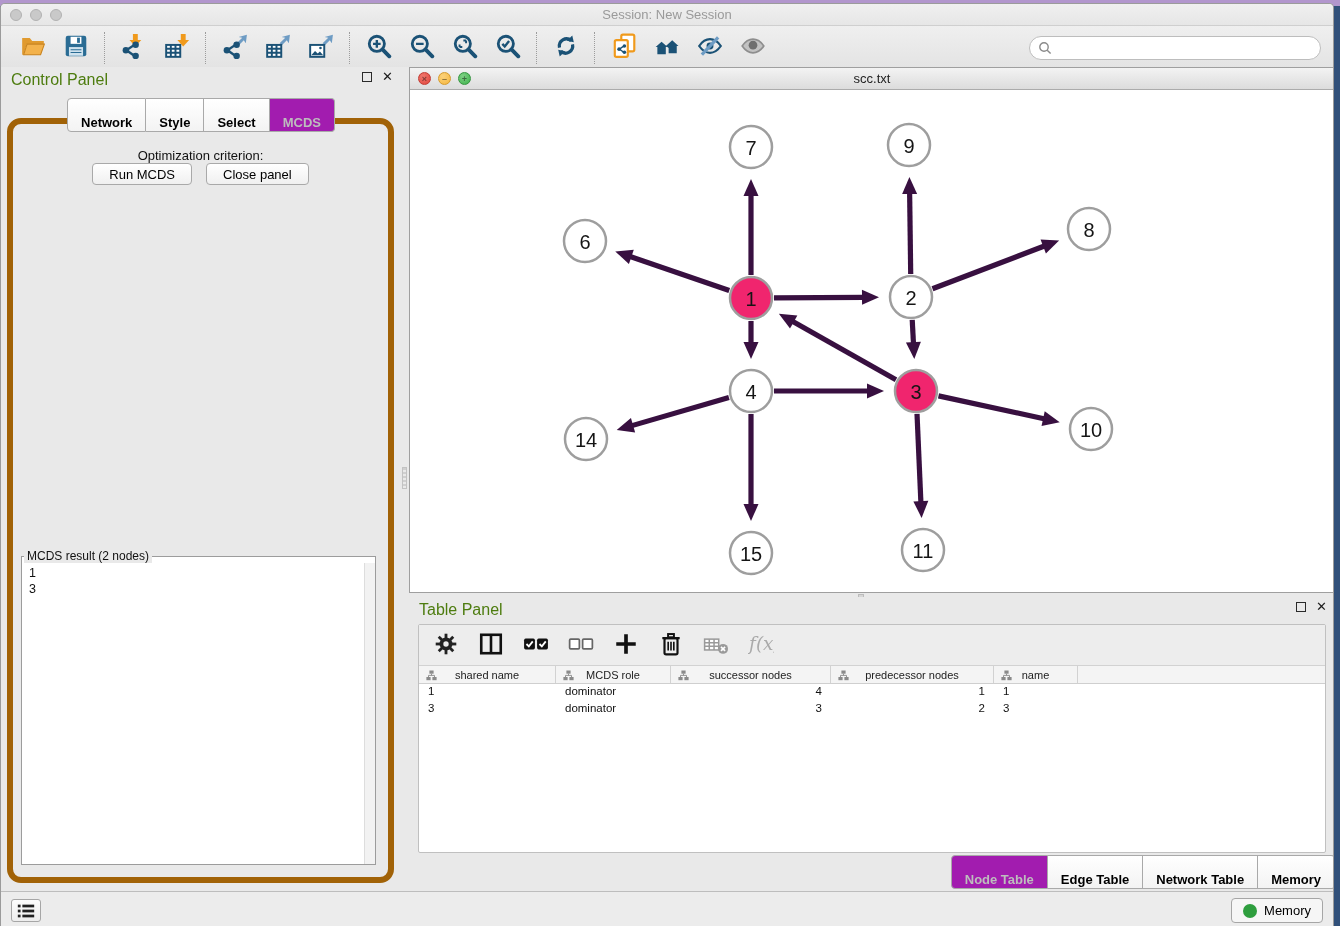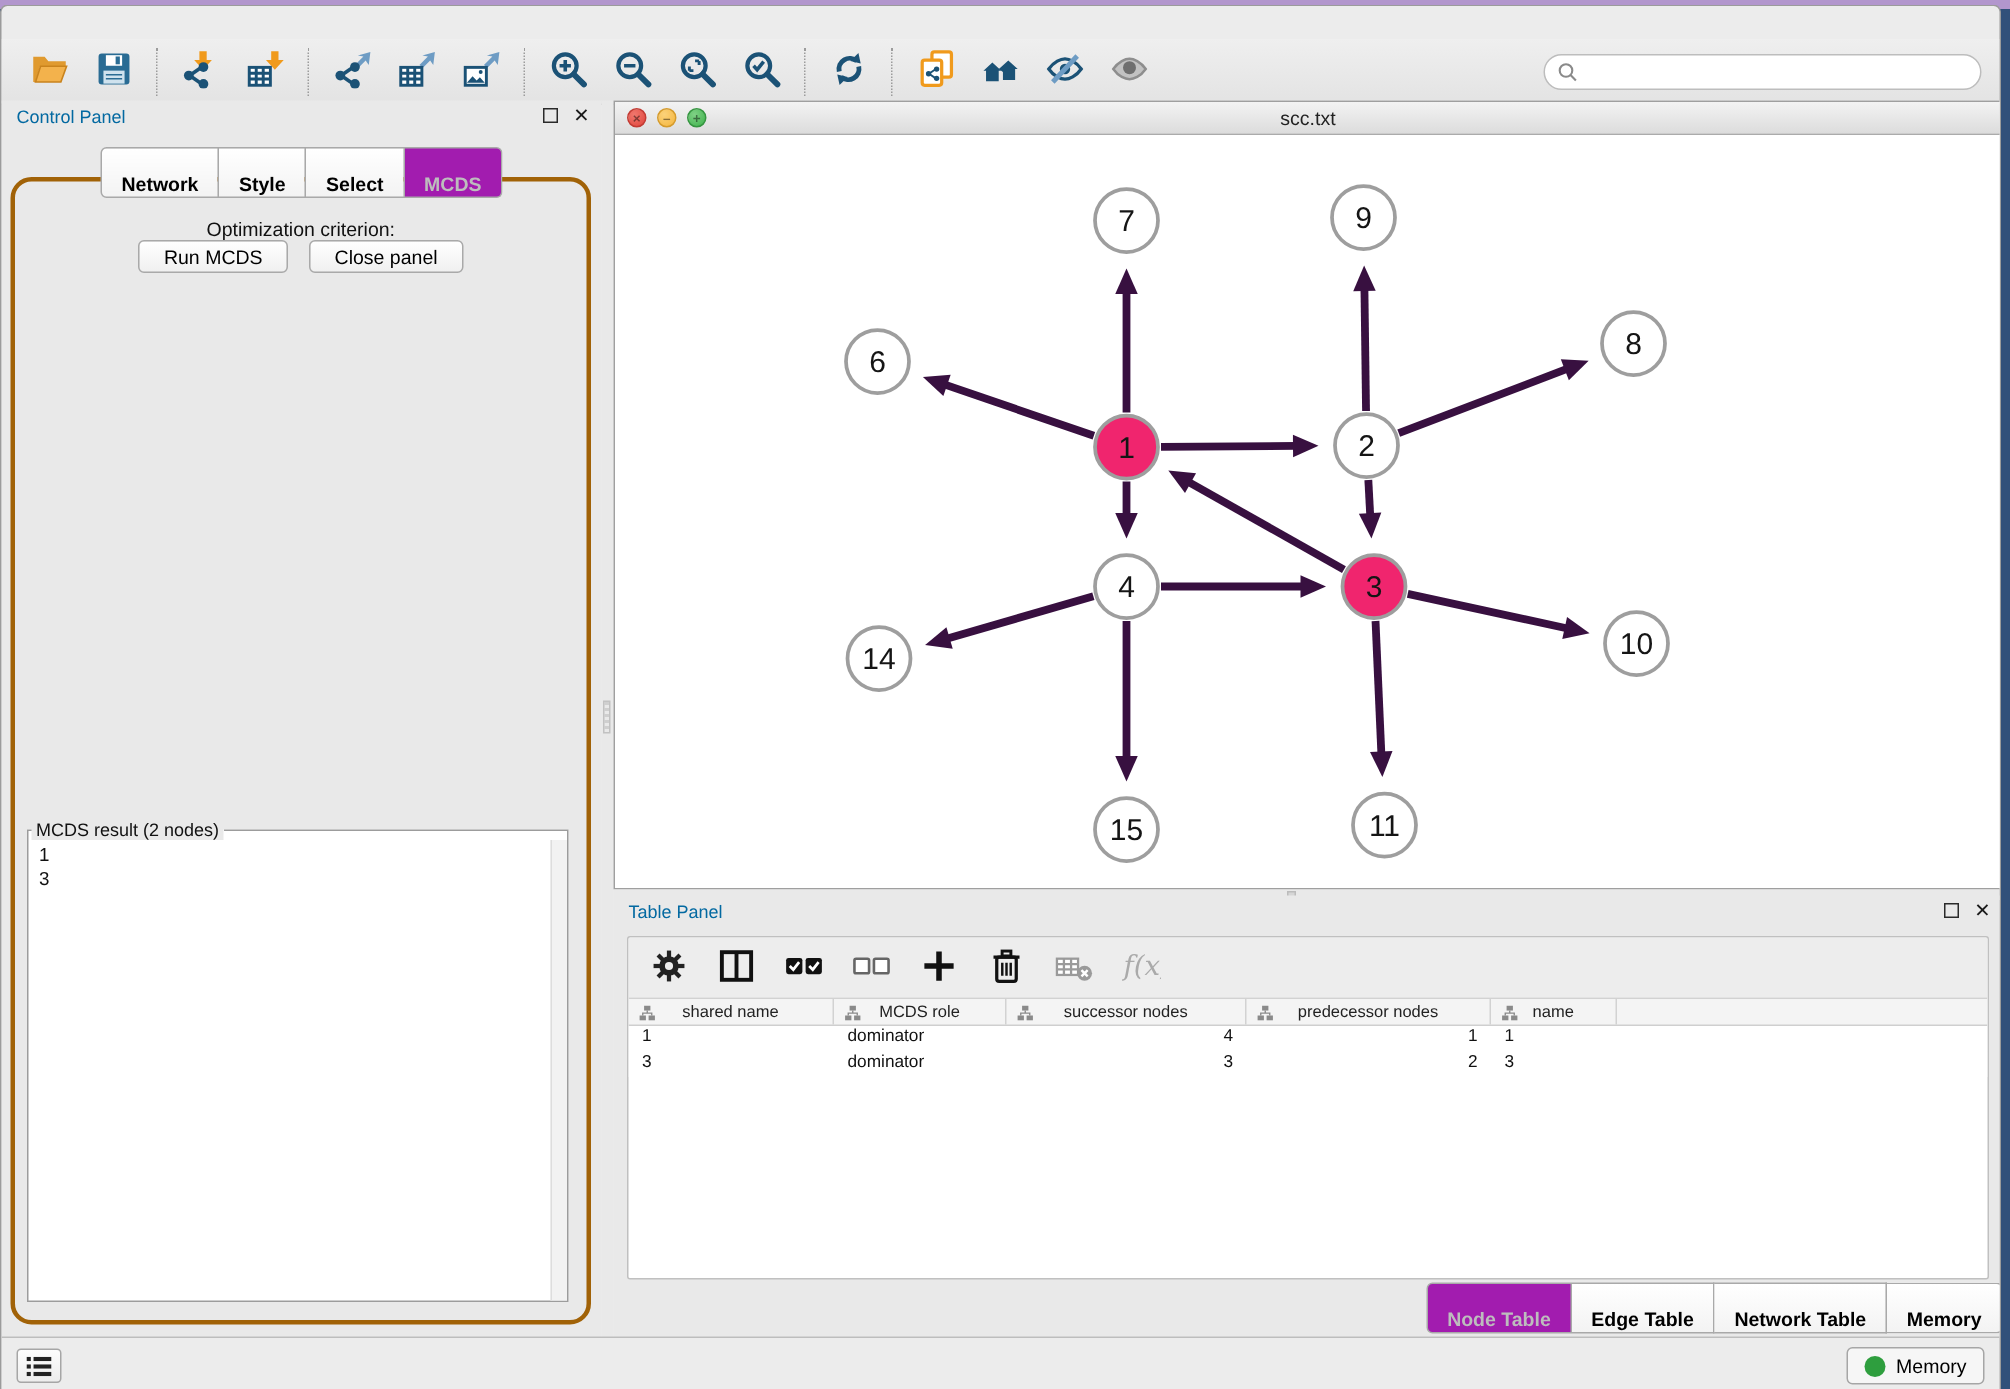--- a/index.html
+++ b/index.html
@@ -27,36 +27,36 @@
   .tb-btn { width:43px; height:36px; background:none; border:none; display:flex;
             align-items:center; justify-content:center; cursor:pointer; }
   .tb-sep { width:1px; height:32px; border-left:1px dotted #9c9c9c; margin:0 7px; }
   .tb-spacer { flex:1; }
   .search { width:292px; height:24px; border:1px solid #bdbdbd; border-radius:13px;
             background:#fff; display:flex; align-items:center; padding:0 8px; margin-right:2px; }
   .search input { border:none; outline:none; flex:1; font-size:13px; background:transparent; }
 
   
   .panel-header { position:absolute; top:0; left:0; right:0; height:24px; }
-  .panel-header .ph-title { position:absolute; left:10px; top:4px; font-size:12px; color:#0369a1; }
+  .panel-header .ph-title { position:absolute; left:10px; top:4px; font-size:16px; color:#4d7c0f; }
   .ph-icons { position:absolute; right:8px; top:5px; display:flex; gap:10px; align-items:center; }
   .float-icon { width:10px; height:10px; border:1.6px solid #2a2a2a; display:inline-block; }
   .close-icon { font-size:13px; font-weight:bold; color:#1a1a1a; line-height:10px; }
 
   .seg { display:flex; }
   .seg .tab { height:21px; padding:16px 13px; font-size:13px; background:linear-gradient(#ffffff,#f3f3f3);
               border:1px solid #a9a9a9; border-left-width:0; color:#000; cursor:pointer;font-weight:bold; }
   .seg .tab:first-child { border-left-width:1px; border-radius:4px 0 0 4px; }
   .seg .tab:last-child { border-radius:0 4px 4px 0; }
   .seg .tab.active { background:#a21caf; color:#bdbdbd; }
 
   
   .control-panel { position:absolute; top:63px; left:0; width:400px; height:824px; background:#e9e9e9; }
   .cp-body { position:absolute; left:6px; right:7px; top:51px; bottom:8px;
-             border:3px solid #a16207; border-radius:14px; background:#e9e9e9; }
+             border:6px solid #a16207; border-radius:14px; background:#e9e9e9; }
   .cp-tabs { position:absolute; top:31px; left:0; width:100%; display:flex;
              justify-content:center; z-index:3; }
   .opt-label { text-align:center; margin-top:24px; font-size:13px; color:#111; }
   .select { position:relative; width:312px; height:22px; margin:9px auto 0;
             background:#fff; border:1px solid #a9a9a9; border-radius:4px;
             font-size:13px; line-height:20px; padding-left:9px; cursor:pointer; }
   .select .stepper { position:absolute; right:6px; top:3px; display:flex; flex-direction:column; gap:3px; }
   .select .stepper i { width:0; height:0; border-left:4px solid transparent; border-right:4px solid transparent; }
   .select .stepper i.up { border-bottom:5px solid #555; }
   .select .stepper i.down { border-top:5px solid #555; }
@@ -122,20 +122,28 @@
             display:flex; align-items:center; gap:7px; border:1px solid #a6a6a6;
             border-radius:4px; background:#f6f6f6; font-size:13px; cursor:pointer; }
   .memory-dot { width:14px; height:14px; border-radius:50%; }
 </style>
 </head>
 <body>
 
 <div class="desktop">
   <div class="window">
 
+    <div class="titlebar">
+      <div class="lights">
+        <span></span>
+        <span></span>
+        <span></span>
+      </div>
+      <div class="title">Session: New Session</div>
+    </div>
 
     <div class="toolbar" id="main-toolbar">
       <span id="tb-icons">
           <button class="tb-btn">
             <span><svg width="26" height="26" viewBox="0 0 24 24">
                 <path d="M2 4.5h7l2.3 2.8H22v3H6.2L3.2 20H2z" fill="#e09a2f"></path>
    <path d="M6.5 10.3h16L19 20H3.4z" fill="#f3b24c" stroke="#c9831d" stroke-width="1"></path>
               </svg></span>
           </button>
           <button class="tb-btn">

